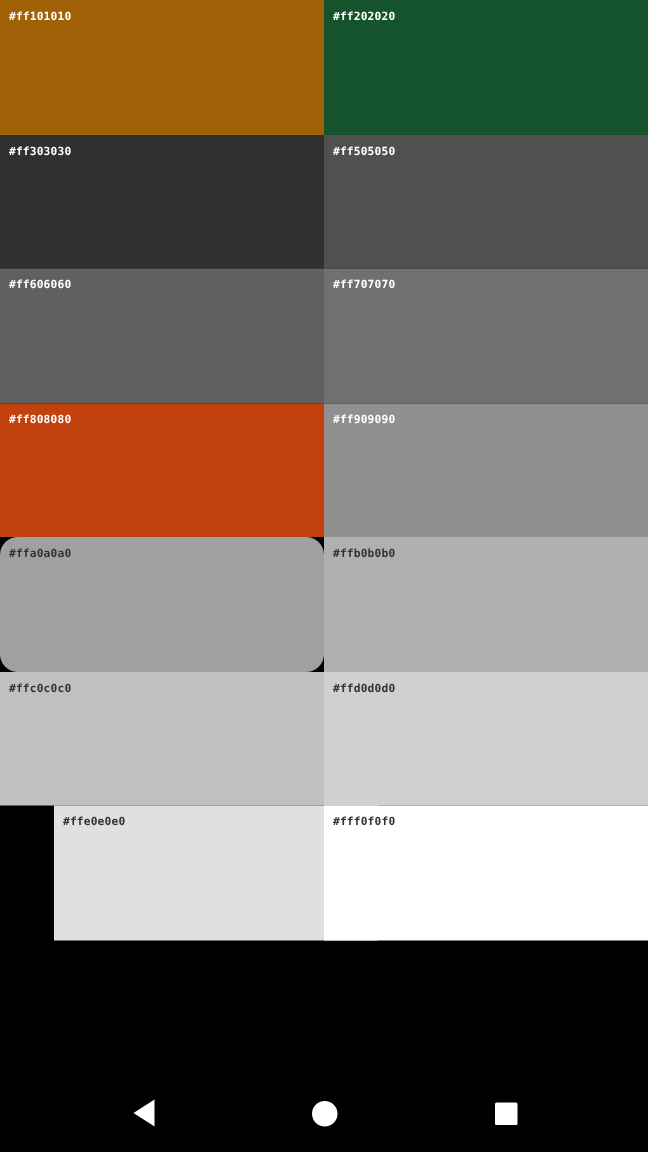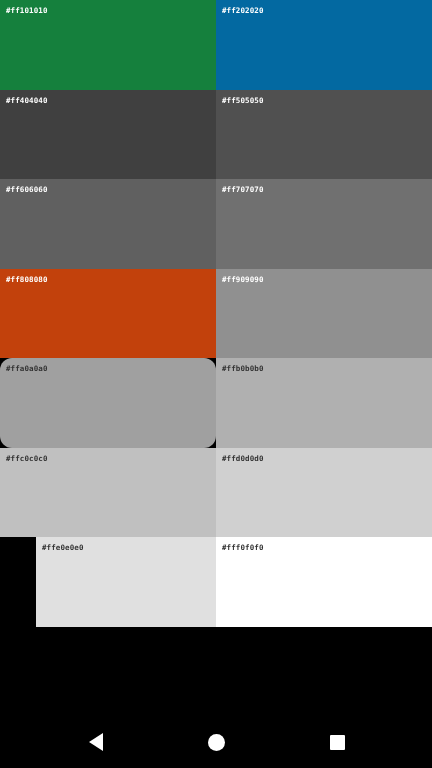--- a/index.html
+++ b/index.html
@@ -76,28 +76,28 @@
     background:#ffffff;
     border-radius:1px;
   }
 </style>
 </head>
 <body>
 
 <div id="app">
 
   <div id="swatch-grid">
-      <div class="swatch on-dark" style="background: #15803d; text-decoration: underline;">
+      <div class="swatch on-dark" style="background: #a16207; text-decoration: underline;">
         <span class="swatch-label">#ff101010</span>
       </div>
-      <div class="swatch on-dark" style="background: #0369a1;">
+      <div class="swatch on-dark" style="background: #14532d;">
         <span class="swatch-label">#ff202020</span>
       </div>
-      <div class="swatch on-dark" style="background: rgb(64, 64, 64);">
-        <span class="swatch-label">#ff404040</span>
+      <div class="swatch on-dark" style="background: rgb(48, 48, 48);">
+        <span class="swatch-label">#ff303030</span>
       </div>
       <div class="swatch on-dark" style="background: rgb(80, 80, 80);">
         <span class="swatch-label">#ff505050</span>
       </div>
       <div class="swatch on-dark" style="background: rgb(96, 96, 96);">
         <span class="swatch-label">#ff606060</span>
       </div>
       <div class="swatch on-dark" style="background: rgb(112, 112, 112);">
         <span class="swatch-label">#ff707070</span>
       </div>

